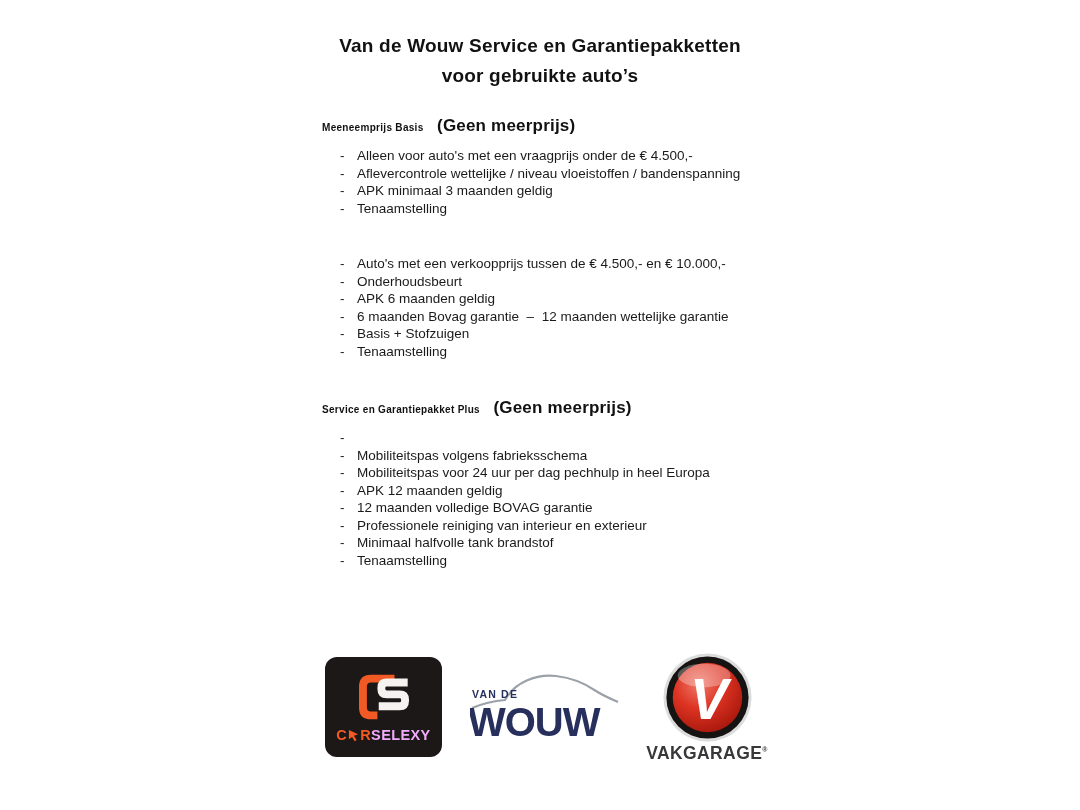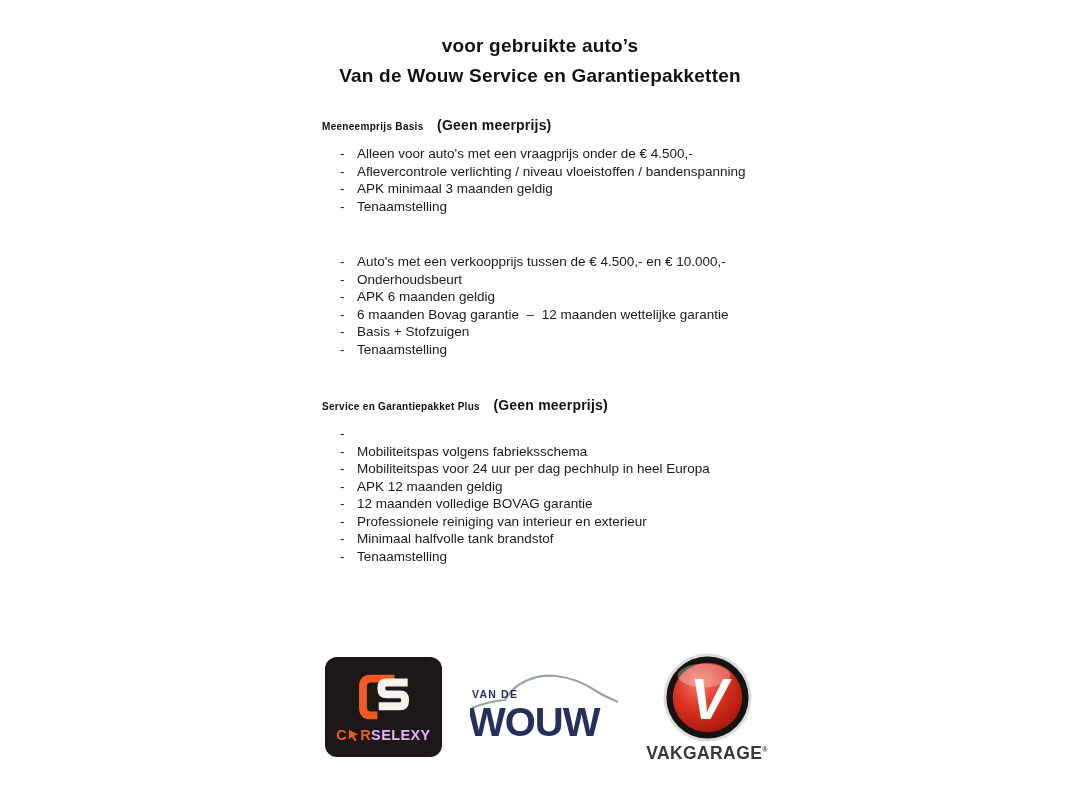--- a/index.html
+++ b/index.html
@@ -32,21 +32,21 @@
   .sec2 { margin-top: 38px; }
   .sec3 { margin-top: 38px; }
   .sec-head-row { white-space: nowrap; }
   .sec-head {
     font-size: 10px;
     font-weight: bold;
     letter-spacing: 0.3px;
     color: #111111;
   }
   .sec-note {
-    font-size: 14px;
+    font-size: 17px;
     font-weight: bold;
     margin-left: 9px;
     letter-spacing: 0.2px;
     color: #111111;
   }
   ul.bullets { list-style: none; margin: 11px 0 0 0; padding: 0; }
   ul.bullets li { display: flex; font-size: 13.5px; line-height: 17.5px; }
   .dash { flex: none; width: 17px; padding-left: 18px; }
 
   
@@ -96,39 +96,39 @@
     white-space: nowrap;
   }
   .vg-word sup { font-size: 7px; vertical-align: super; }
 </style>
 </head>
 <body>
 
 <div class="page">
 
   <div class="title">
+    <div>Van de Wouw Service en Garantiepakketten</div>
     <div>voor gebruikte auto’s</div>
-    <div>Van de Wouw Service en Garantiepakketten</div>
   </div>
 
   <div class="content">
 
     <section class="sec sec1">
       <div class="sec-head-row">
         <span class="sec-head">Meeneemprijs Basis</span>
         <span class="sec-note">(Geen meerprijs)</span>
       </div>
       <ul class="bullets">
         <li>
             <span class="dash">-</span>
             <span>Alleen voor auto's met een vraagprijs onder de € 4.500,-</span>
           </li>
         <li>
             <span class="dash">-</span>
-            <span>Aflevercontrole verlichting / niveau vloeistoffen / bandenspanning</span>
+            <span>Aflevercontrole wettelijke / niveau vloeistoffen / bandenspanning</span>
           </li>
         <li>
             <span class="dash">-</span>
             <span>APK minimaal 3 maanden geldig</span>
           </li>
         <li>
             <span class="dash">-</span>
             <span>Tenaamstelling</span>
           </li>
       </ul>

